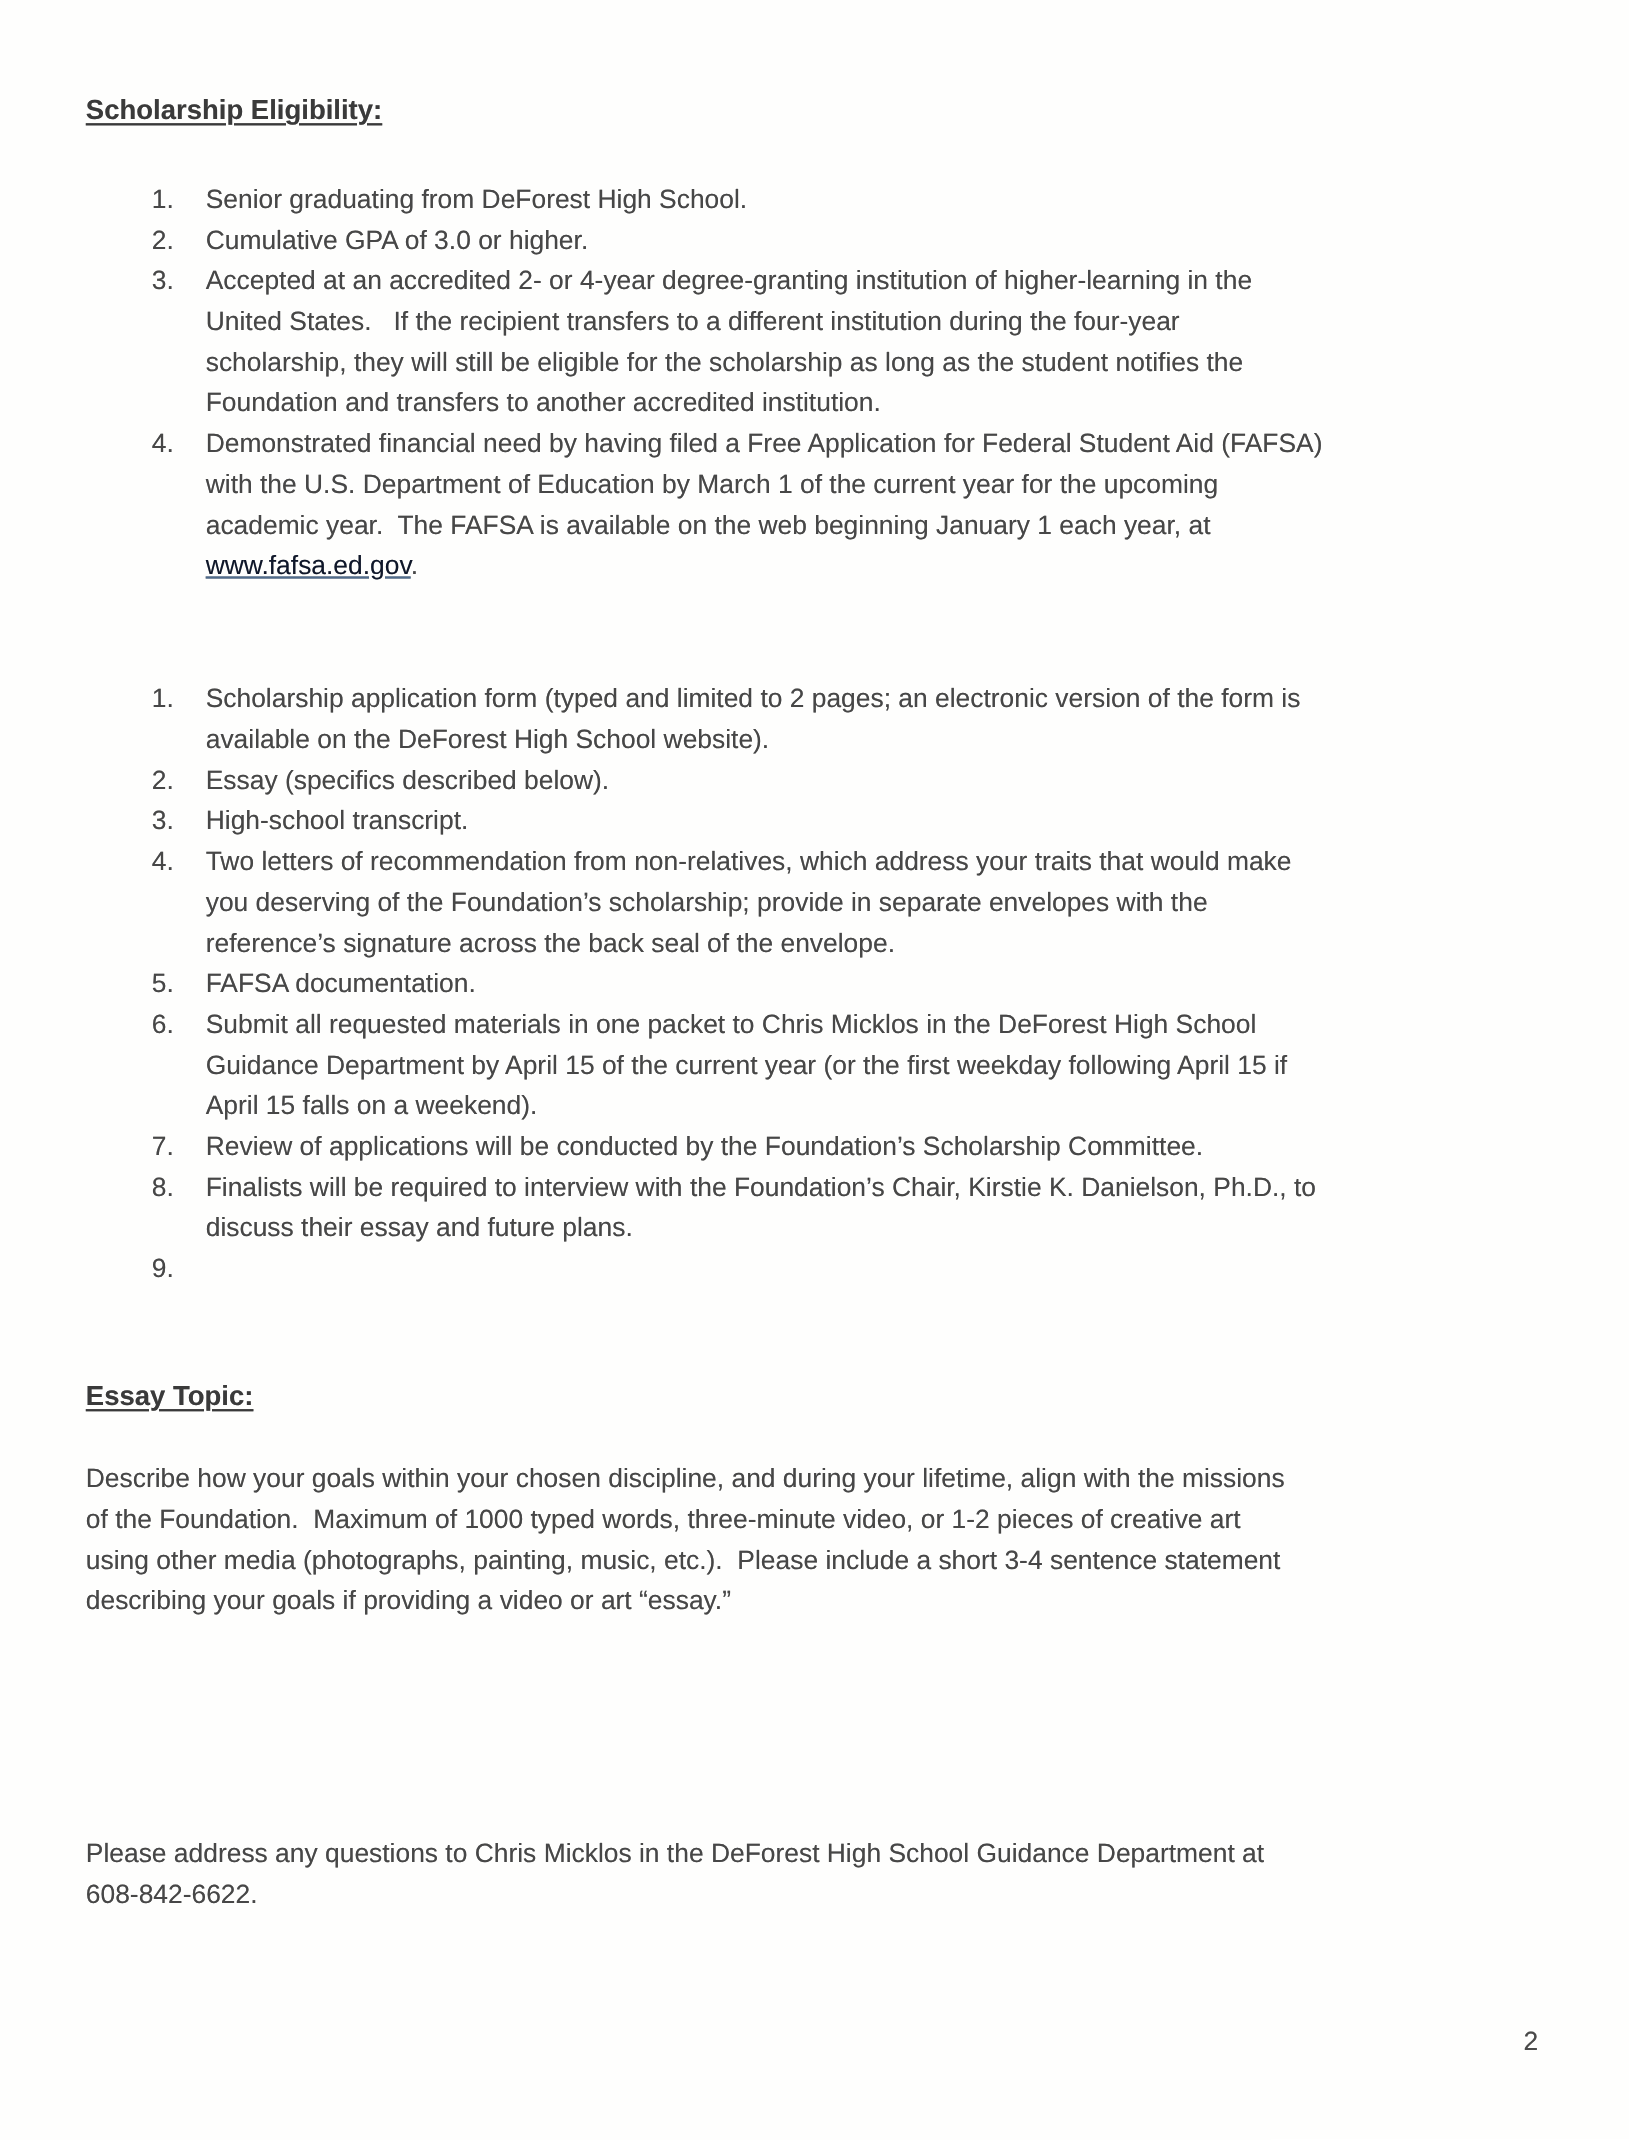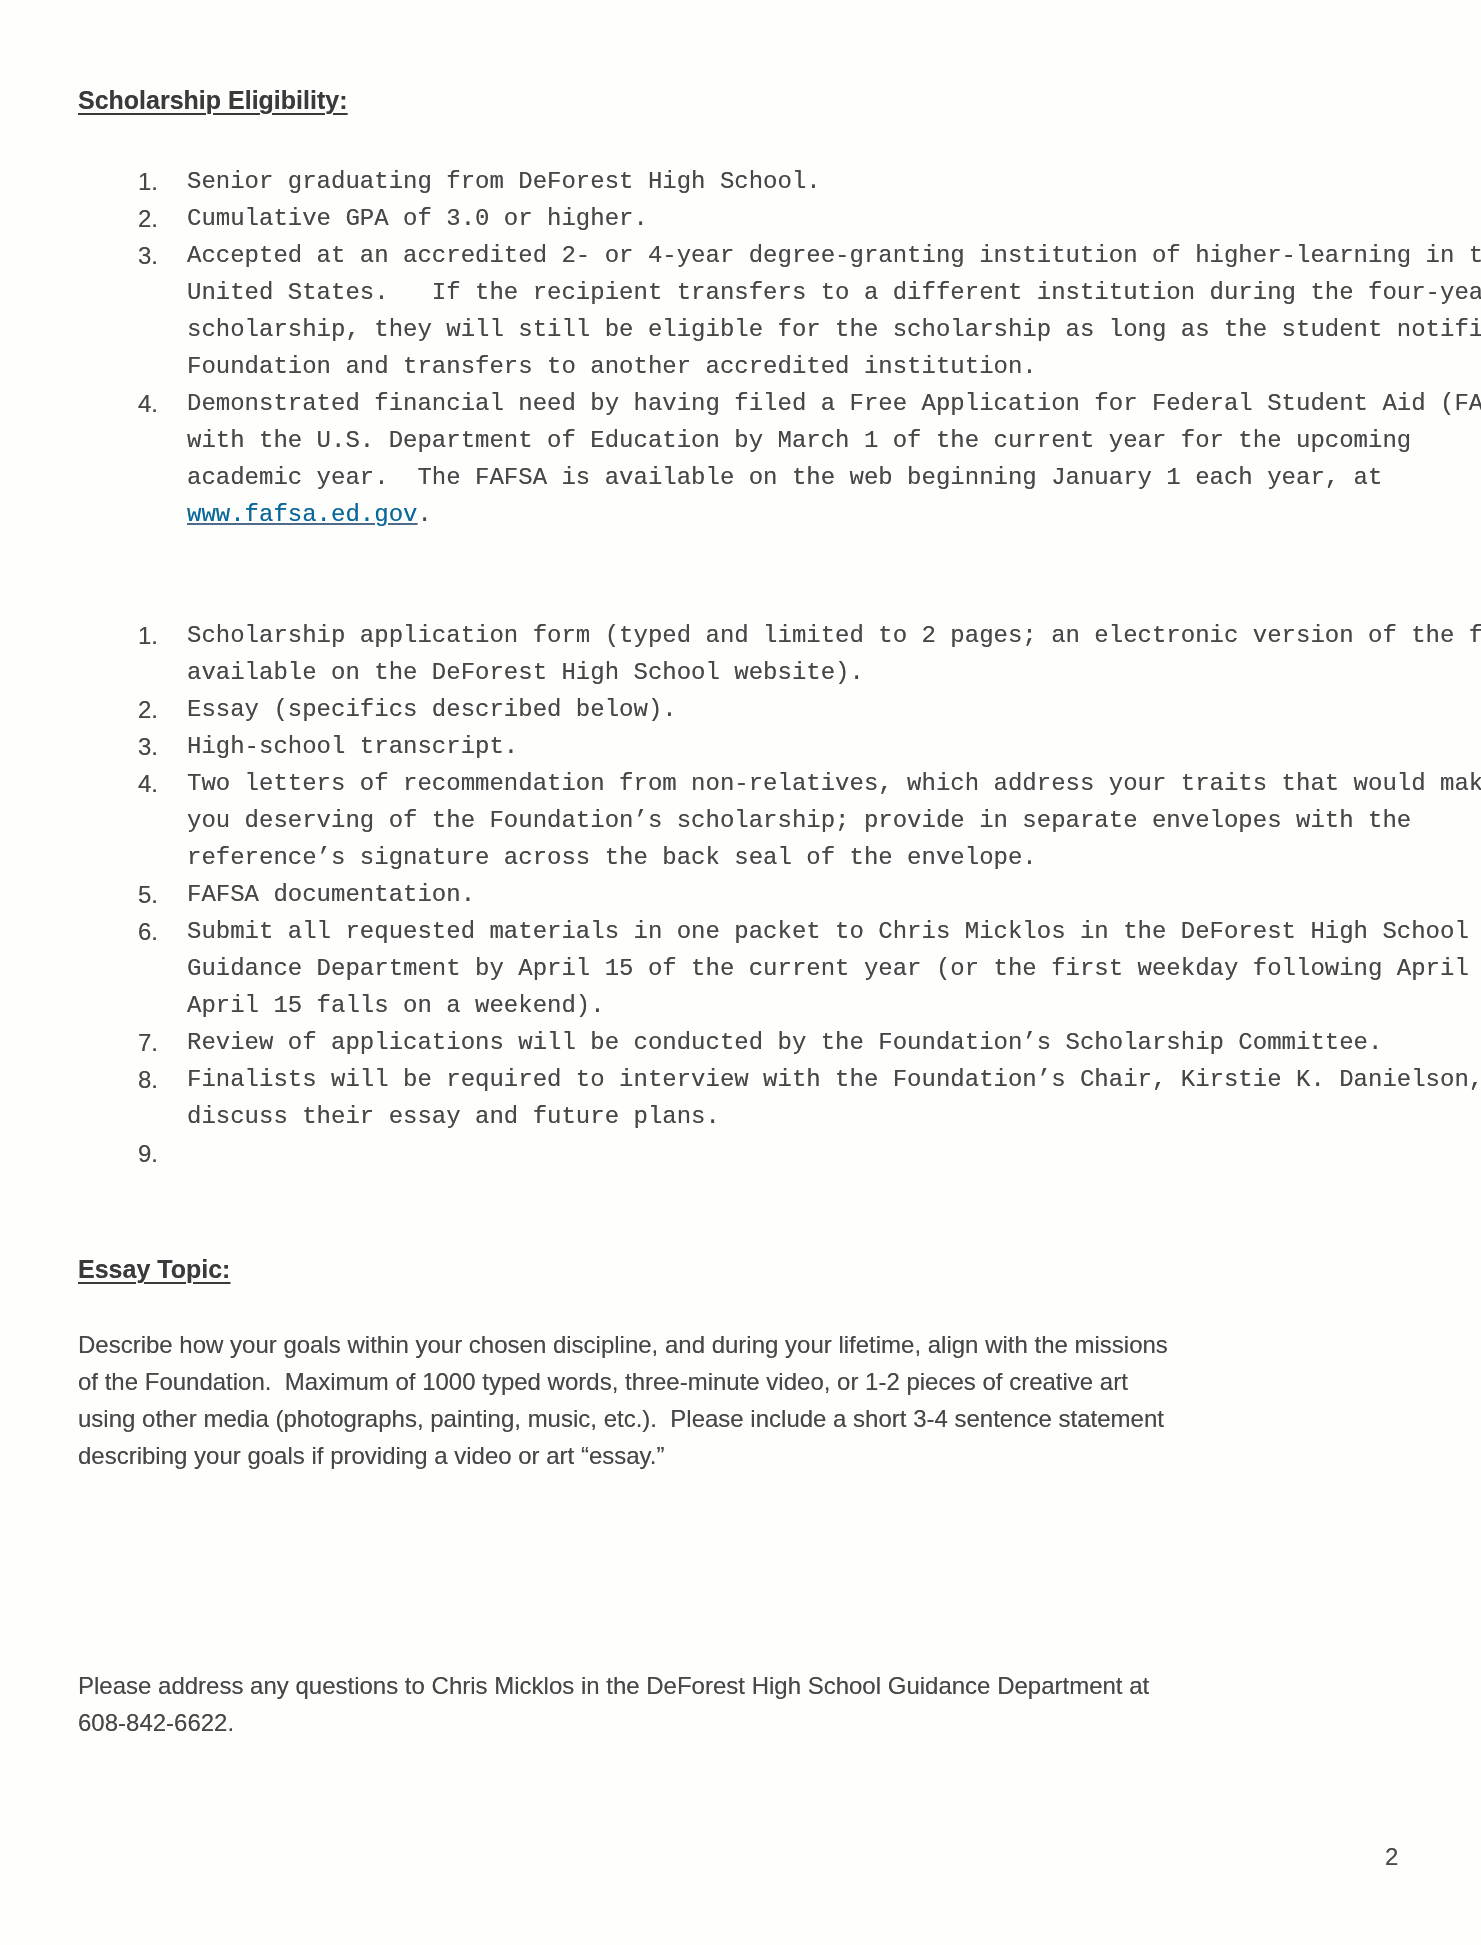--- a/index.html
+++ b/index.html
@@ -29,33 +29,32 @@
   .numbered-list { margin-left: 60px; }
   .list-item { display: flex; align-items: flex-start; }
   .item-number {
     flex: none;
     width: 49px;
     line-height: 37px;
   }
   .item-text {
     line-height: 37px;
     white-space: pre;
-    font-family: Liberation Mono, monospace;
   }
   .section-requirements { margin-top: 84px; }
   .section-essay { margin-top: 82px; }
   .section-essay .section-heading { margin-bottom: 42px; }
   .paragraph {
     line-height: 37px;
     white-space: pre;
     margin: 0;
   }
   .contact-paragraph { margin-top: 193px; }
   .doc-link {
-    color: #0369a1;
+    color: #0f172a;
     text-decoration: underline;
     text-decoration-color: #4f6b8c;
     cursor: pointer;
   }
   .page-number {
     position: absolute;
     left: 1385px;
     top: 1843px;
     font-size: 24px;
     color: #4a4a4a;

